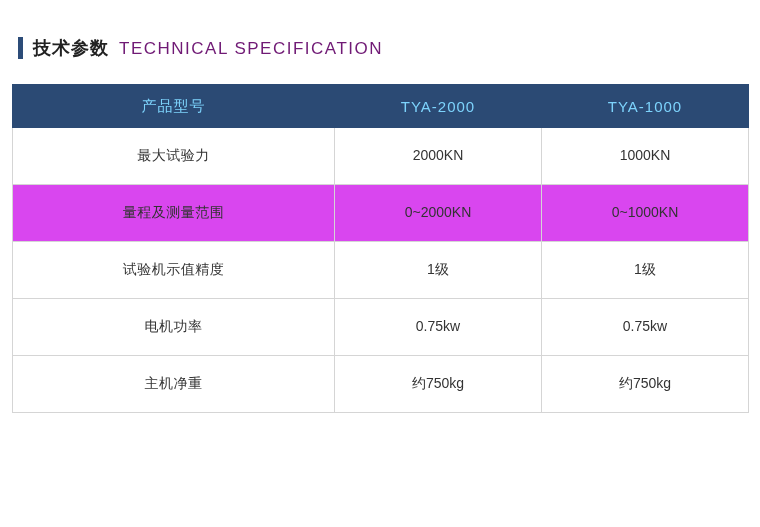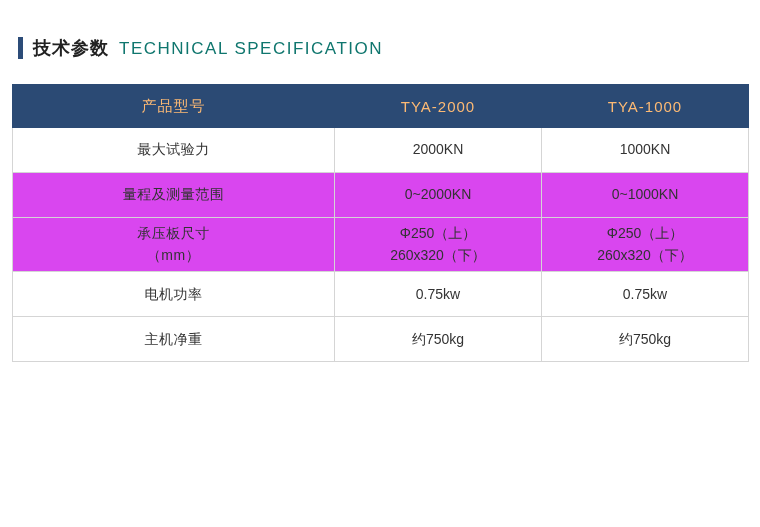--- a/index.html
+++ b/index.html
@@ -36,55 +36,55 @@
   }
   .title-cn {
     font-size: 18px;
     font-weight: bold;
     color: #222222;
     letter-spacing: 1px;
     line-height: 1;
   }
   .title-en {
     font-size: 17px;
-    color: #0f766e;
+    color: #701a75;
     letter-spacing: 1.5px;
     margin-left: 10px;
     line-height: 1;
   }
   
   .table-wrap {
     margin: 18px 12px 0 12px;
   }
   table.spec {
     width: 736px;
     border-collapse: collapse;
     table-layout: fixed;
     font-size: 14px;
   }
   table.spec col.c0 { width: 322px; }
   table.spec col.c1 { width: 207px; }
   table.spec col.c2 { width: 207px; }
 
   table.spec th {
     background: #2b4a74;
-    color: #fdba74;
+    color: #7dd3fc;
     font-weight: normal;
     font-size: 15px;
     height: 40px;
     border: 1px solid #2b4a74;
     letter-spacing: 1px;
   }
   table.spec td {
     border: 1px solid #d5d5d5;
     text-align: center;
     vertical-align: middle;
     color: #333333;
     height: 34px;
-    padding: 5px 4px;
+    padding: 11px 4px;
     line-height: 1.55;
     margin-left: 27px;
   }
   tr.alt td {
     background: #d946ef;
   }
   tr.norm td {
     background: #ffffff;
   }
   td.label {
@@ -136,35 +136,32 @@
             <span class="cell-line">量程及测量范围</span>
           </td>
           <td>
             <span class="cell-line">0~2000KN</span>
           </td>
           <td>
             <span class="cell-line">0~1000KN</span>
           </td>
         </tr>
 
-
-        <tr class="alt">
+        <tr class="norm">
           <td class="label">
-            <span class="cell-line">承压板尺寸</span>
-            <span class="cell-line">（mm）</span>
+            <span class="cell-line">试验机示值精度</span>
           </td>
           <td>
-            <span class="cell-line">Φ250（上）</span>
-            <span class="cell-line">260x320（下）</span>
+            <span class="cell-line">1级</span>
           </td>
           <td>
-            <span class="cell-line">Φ250（上）</span>
-            <span class="cell-line">260x320（下）</span>
+            <span class="cell-line">1级</span>
           </td>
         </tr>
+
 
 
 
         <tr class="norm">
           <td class="label">
             <span class="cell-line">电机功率</span>
           </td>
           <td>
             <span class="cell-line">0.75kw</span>
           </td>

